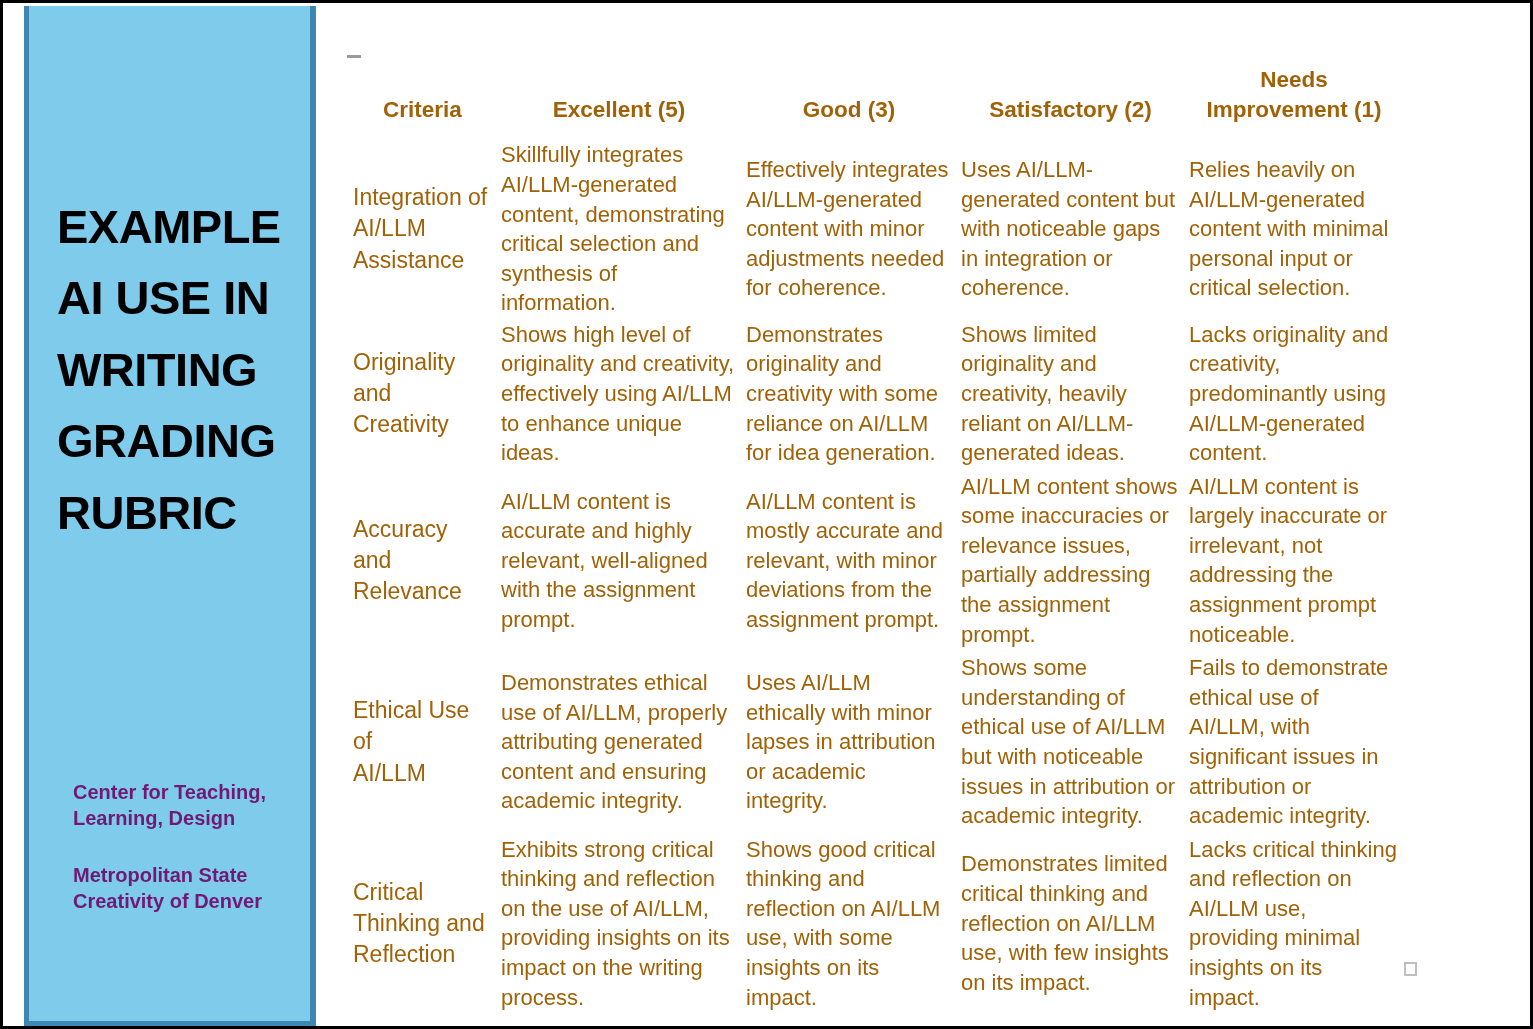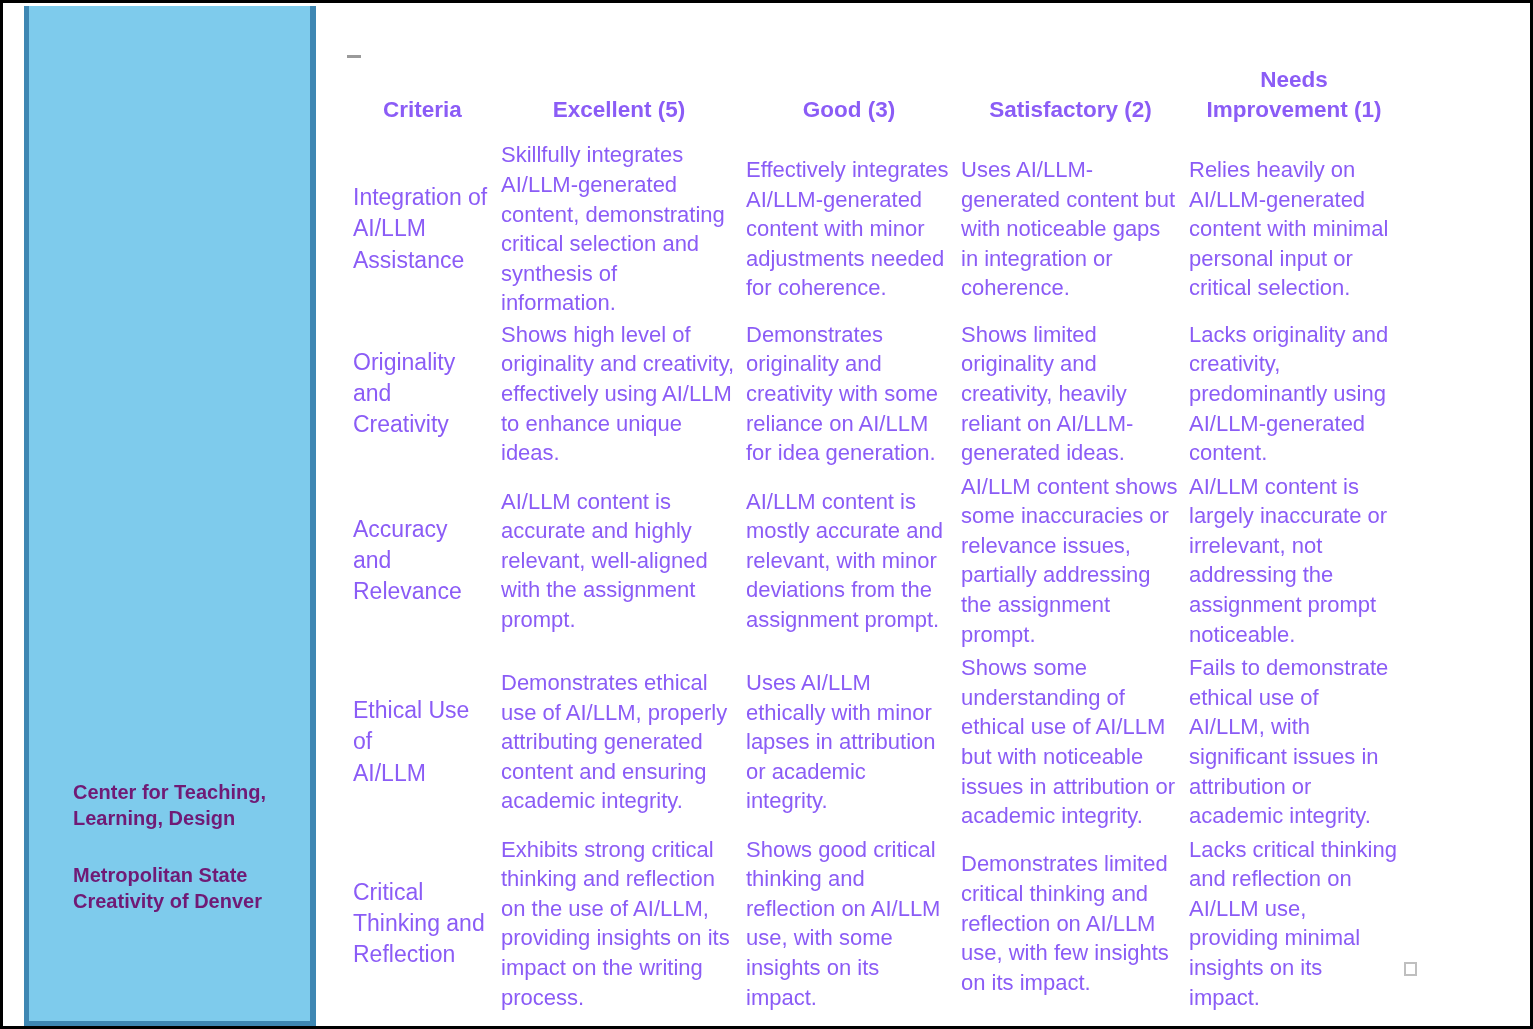--- a/index.html
+++ b/index.html
@@ -86,21 +86,21 @@
     position: absolute;
     left: 350px;
     top: 58px;
     width: 1055px;
     border-collapse: collapse;
     table-layout: fixed;
   }
   .rubric th, .rubric td {
     vertical-align: middle;
     padding: 0 9px 0 0;
-    color: #8b5cf6;
+    color: #a16207;
   }
 
   .col-criteria  { width: 148px; }
   .col-excellent { width: 245px; }
   .col-good      { width: 215px; }
   .col-satisfactory { width: 228px; }
   .col-needs     { width: 219px; }
 
   .rubric thead th {
     font-size: 22.5px;
@@ -130,20 +130,21 @@
   .row-accuracy td    { padding-top: 4px; }
   .row-ethical td     { padding-top: 4px; }
   .row-critical td    { padding-top: 4px; }
 </style>
 </head>
 <body>
 
 <div class="slide">
 
   <div class="side-panel">
+    <div class="side-title">EXAMPLE AI USE IN WRITING GRADING RUBRIC</div>
     <div class="side-sub side-sub-1">Center for Teaching,
 Learning, Design</div>
     <div class="side-sub side-sub-2">Metropolitan State
 Creativity of Denver</div>
   </div>
 
   <div class="stray-dash"></div>
   <div class="resize-handle"></div>
 
   <table class="rubric">

